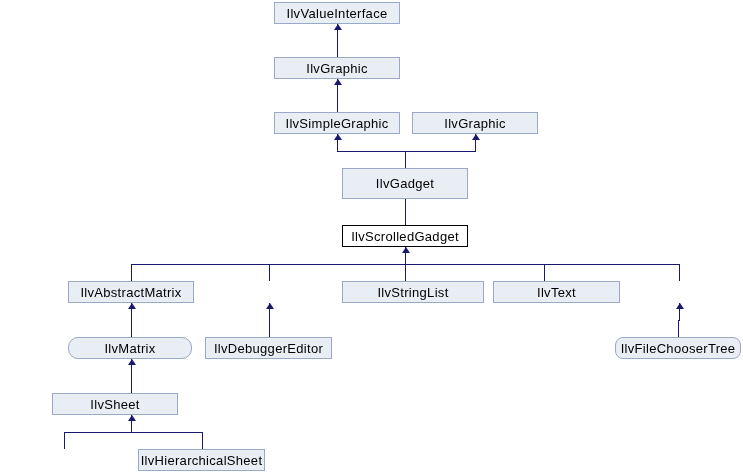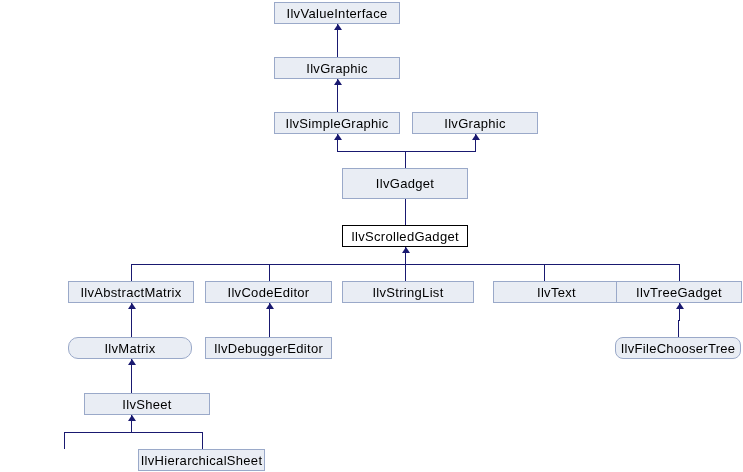--- a/index.html
+++ b/index.html
@@ -93,22 +93,20 @@
     <div class="arrow" style="left: 128px; top: 415px;"></div>
     <div class="edge" style="left: 64px; top: 432px; width: 1px; height: 17px;"></div>
     <div class="edge" style="left: 202px; top: 432px; width: 1px; height: 17px;"></div>
     <div class="node" style="left: 274px; top: 2px; width: 126px; height: 22px;">IlvValueInterface</div>
     <div class="node" style="left: 274px; top: 57px; width: 126px; height: 22px;">IlvGraphic</div>
     <div class="node" style="left: 274px; top: 112px; width: 126px; height: 22px;">IlvSimpleGraphic</div>
     <div class="node" style="left: 412px; top: 112px; width: 126px; height: 22px;">IlvGraphic</div>
     <div class="node" style="left: 342px; top: 168px; width: 126px; height: 31px;">IlvGadget</div>
     <div class="node current" style="left: 342px; top: 225px; width: 126px; height: 22px;">IlvScrolledGadget</div>
     <div class="node" style="left: 68px; top: 281px; width: 126px; height: 22px;">IlvAbstractMatrix</div>
-    <div class="node" style="left: 205px; top: 281px; width: 127px; height: 22px;">IlvCodeEditor</div>
-    <div class="node" style="left: 342px; top: 281px; width: 132px; height: 22px;">IlvStringList</div>
+    <div class="node" style="left: 342px; top: 281px; width: 142px; height: 22px;">IlvStringList</div>
     <div class="node" style="left: 493px; top: 281px; width: 127px; height: 22px;">IlvText</div>
-    <div class="node" style="left: 616px; top: 281px; width: 126px; height: 22px;">IlvTreeGadget</div>
     <div class="node" style="left: 68px; top: 337px; width: 124px; height: 22px; border-radius: 10px;">IlvMatrix</div>
     <div class="node" style="left: 205px; top: 337px; width: 127px; height: 22px;">IlvDebuggerEditor</div>
     <div class="node" style="left: 615px; top: 337px; width: 126px; height: 22px; border-radius: 8px;">IlvFileChooserTree</div>
-    <div class="node" style="left: 84px; top: 393px; width: 126px; height: 22px;">IlvSheet</div>
+    <div class="node" style="left: 52px; top: 393px; width: 126px; height: 22px;">IlvSheet</div>
     <div class="node" style="left: 138px; top: 449px; width: 127px; height: 22px;">IlvHierarchicalSheet</div>
   </div>
 
 </body></html>

